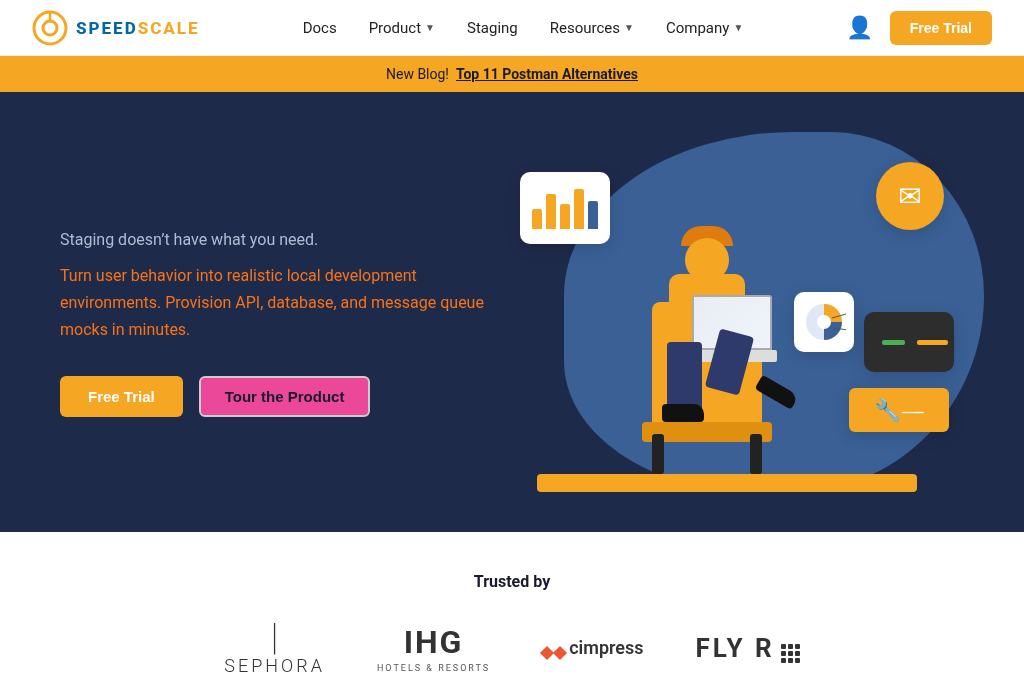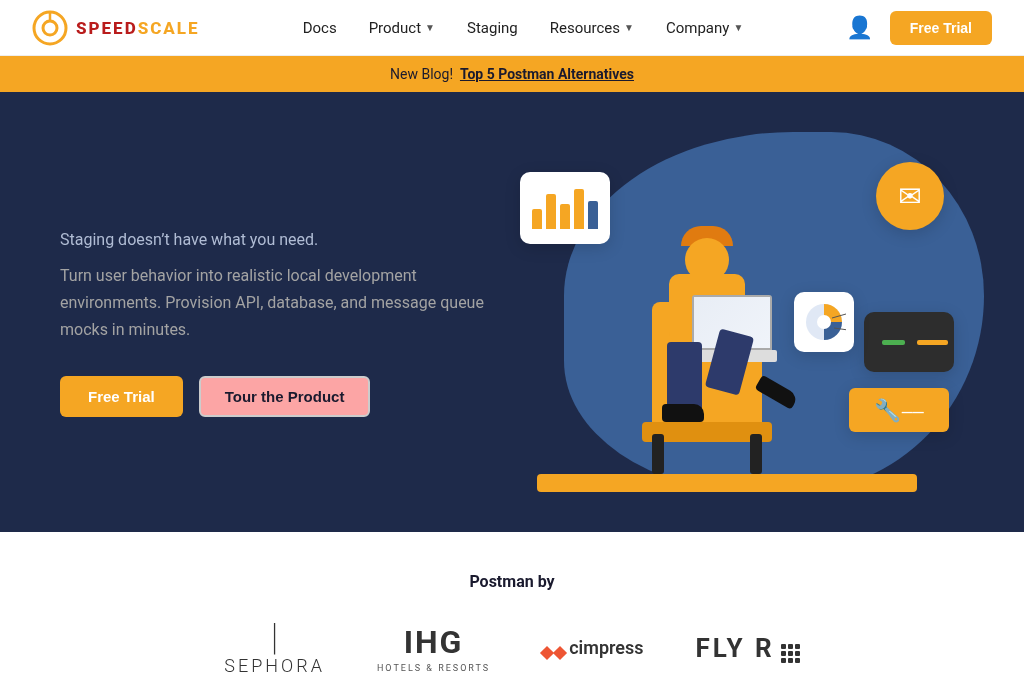--- a/index.html
+++ b/index.html
@@ -9,21 +9,21 @@
     .navbar {
       display: flex; align-items: center; justify-content: space-between;
       padding: 0 32px; height: 56px; background: #fff;
       border-bottom: 1px solid #eee; position: relative; z-index: 10;
     }
     .nav-logo { display: flex; align-items: center; gap: 8px; }
     .nav-logo-icon {
       width: 36px; height: 36px;
     }
     .nav-logo-text { font-weight: 800; font-size: 17px; letter-spacing: 2px; color: #1a1a2e; }
-    .nav-logo-text span { color: #b91c1c; }
+    .nav-logo-text span { color: #0369a1; }
     .nav-links { display: flex; align-items: center; gap: 32px; }
     .nav-link { font-size: 15px; color: #222; text-decoration: none; display: flex; align-items: center; gap: 4px; cursor: pointer; }
     .chevron { font-size: 10px; color: #555; }
     .nav-actions { display: flex; align-items: center; gap: 16px; }
     .nav-user-icon { font-size: 22px; color: #f5a623; cursor: pointer; }
     .btn-free-trial-nav {
       background: #f5a623; color: #fff; border: none; border-radius: 6px;
       padding: 9px 20px; font-size: 14px; font-weight: 700; cursor: pointer;
     }
 
@@ -38,28 +38,28 @@
     .hero {
       background: #1e2a4a;
       display: flex; align-items: center; justify-content: space-between;
       padding: 60px 60px 40px 60px; min-height: 420px; position: relative; overflow: hidden;
     }
     .hero-left { flex: 1; max-width: 430px; }
     .hero-title {
       font-size: 36px; font-weight: 800; color: #fff; line-height: 1.2; margin-bottom: 32px;
     }
     .hero-subtitle { font-size: 16px; color: #b0bcd4; margin-bottom: 9px; line-height: 1.6; }
-    .hero-desc { font-size: 16px; color: #a3a3a3; margin-bottom: 32px; line-height: 1.7; }
+    .hero-desc { font-size: 16px; color: #f97316; margin-bottom: 32px; line-height: 1.7; }
     .hero-buttons { display: flex; gap: 16px; align-items: center; }
     .btn-free-trial {
       background: #f5a623; color: #fff; border: none; border-radius: 6px;
       padding: 12px 28px; font-size: 15px; font-weight: 700; cursor: pointer;
     }
     .btn-tour {
-      background: #fca5a5; color: #1a1a2e; border: 2px solid #ccc; border-radius: 6px;
+      background: #ec4899; color: #1a1a2e; border: 2px solid #ccc; border-radius: 6px;
       padding: 10px 24px; font-size: 15px; font-weight: 600; cursor: pointer;
     }
 
     
     .hero-right { flex: 1; display: flex; justify-content: center; align-items: flex-end; position: relative; min-height: 340px; }
     .hero-blob {
       position: absolute; right: -20px; top: -20px;
       width: 420px; height: 360px;
       background: #3a6096;
       border-radius: 60% 40% 50% 50% / 50% 50% 60% 40%;
@@ -218,21 +218,21 @@
     </a>
   </div>
   <div class="nav-actions">
     <span class="nav-user-icon">👤</span>
     <button class="btn-free-trial-nav">Free Trial</button>
   </div>
 </nav>
 
 <div class="announcement-bar">
   <span>New Blog!</span>&nbsp;
-  <a href="#">Top 5 Postman Alternatives</a>
+  <a href="#">Top 11 Postman Alternatives</a>
 </div>
 
 <section class="hero">
   <div class="hero-left">
     <p class="hero-subtitle">Staging doesn’t have what you need.</p>
     <p class="hero-desc">Turn user behavior into realistic local development environments. Provision API, database, and message queue mocks in minutes.</p>
     <div class="hero-buttons">
       <button class="btn-free-trial">Free Trial</button>
       <button class="btn-tour">Tour the Product</button>
     </div>
@@ -300,21 +300,21 @@
 
     <div class="float-icon fi-wrench">
       <span class="wrench-unicode">🔧⎯⎯</span>
     </div>
 
     <div class="hero-floor"></div>
   </div>
 </section>
 
 <section class="trusted-section">
-  <p class="trusted-label">Postman by</p>
+  <p class="trusted-label">Trusted by</p>
   <div class="trusted-logos-row">
 
     <div class="trusted-logo">
       <div style="font-size:36px;font-weight:200;color:#333;line-height:1">|</div>
       <div class="logo-sephora">SEPHORA</div>
     </div>
 
     <div class="trusted-logo">
       <div class="logo-ihg">IHG</div>
       <div class="logo-ihg-sub">HOTELS &amp; RESORTS</div>

